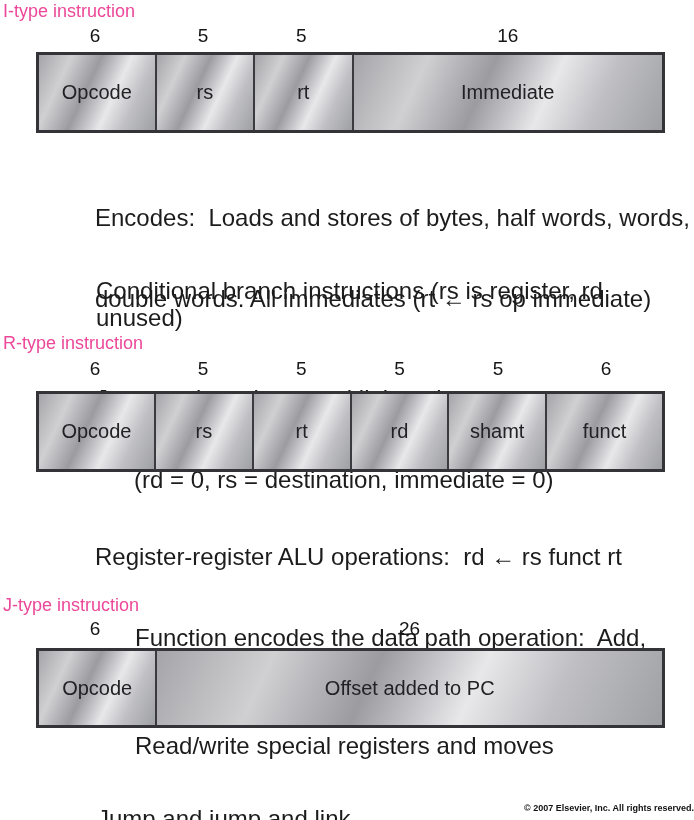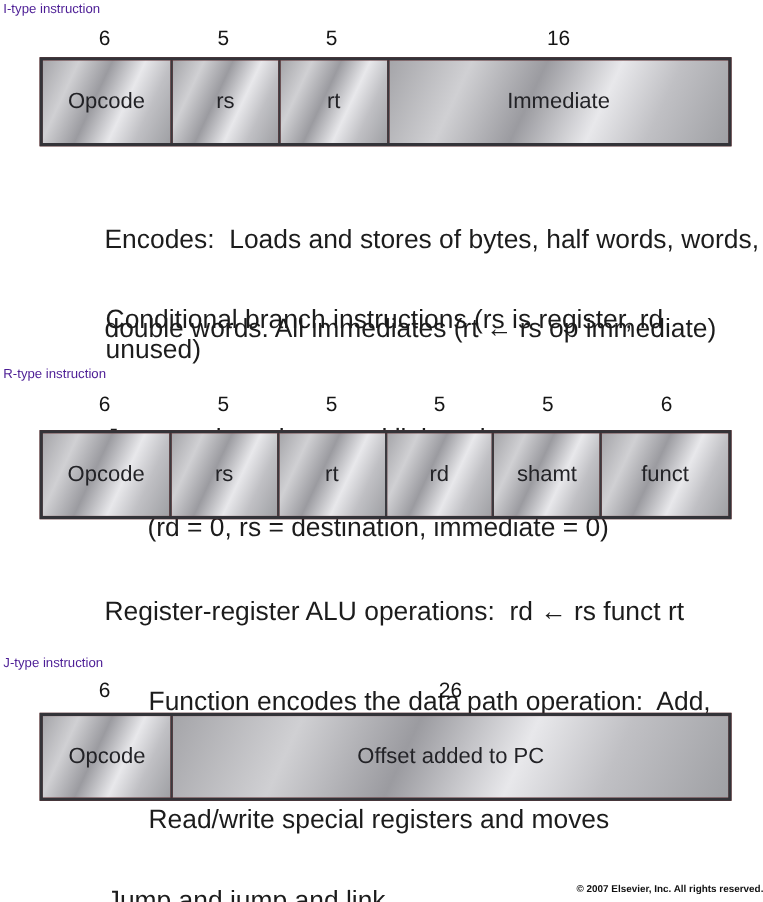--- a/index.html
+++ b/index.html
@@ -8,22 +8,22 @@
     width: 694px;
     height: 820px;
     background: #ffffff;
     font-family: "Liberation Sans", sans-serif;
     color: #1c1c1c;
     overflow: hidden;
   }
   .sec-title {
     position: absolute;
     left: 3px;
-    font-size: 12px;
-    color: #4c1d95;
+    font-size: 18px;
+    color: #ec4899;
   }
   .bits-row {
     position: absolute;
     left: 36px;
     width: 629px;
     display: flex;
     height: 22px;
   }
   .bits-cell {
     flex-basis: 0;

